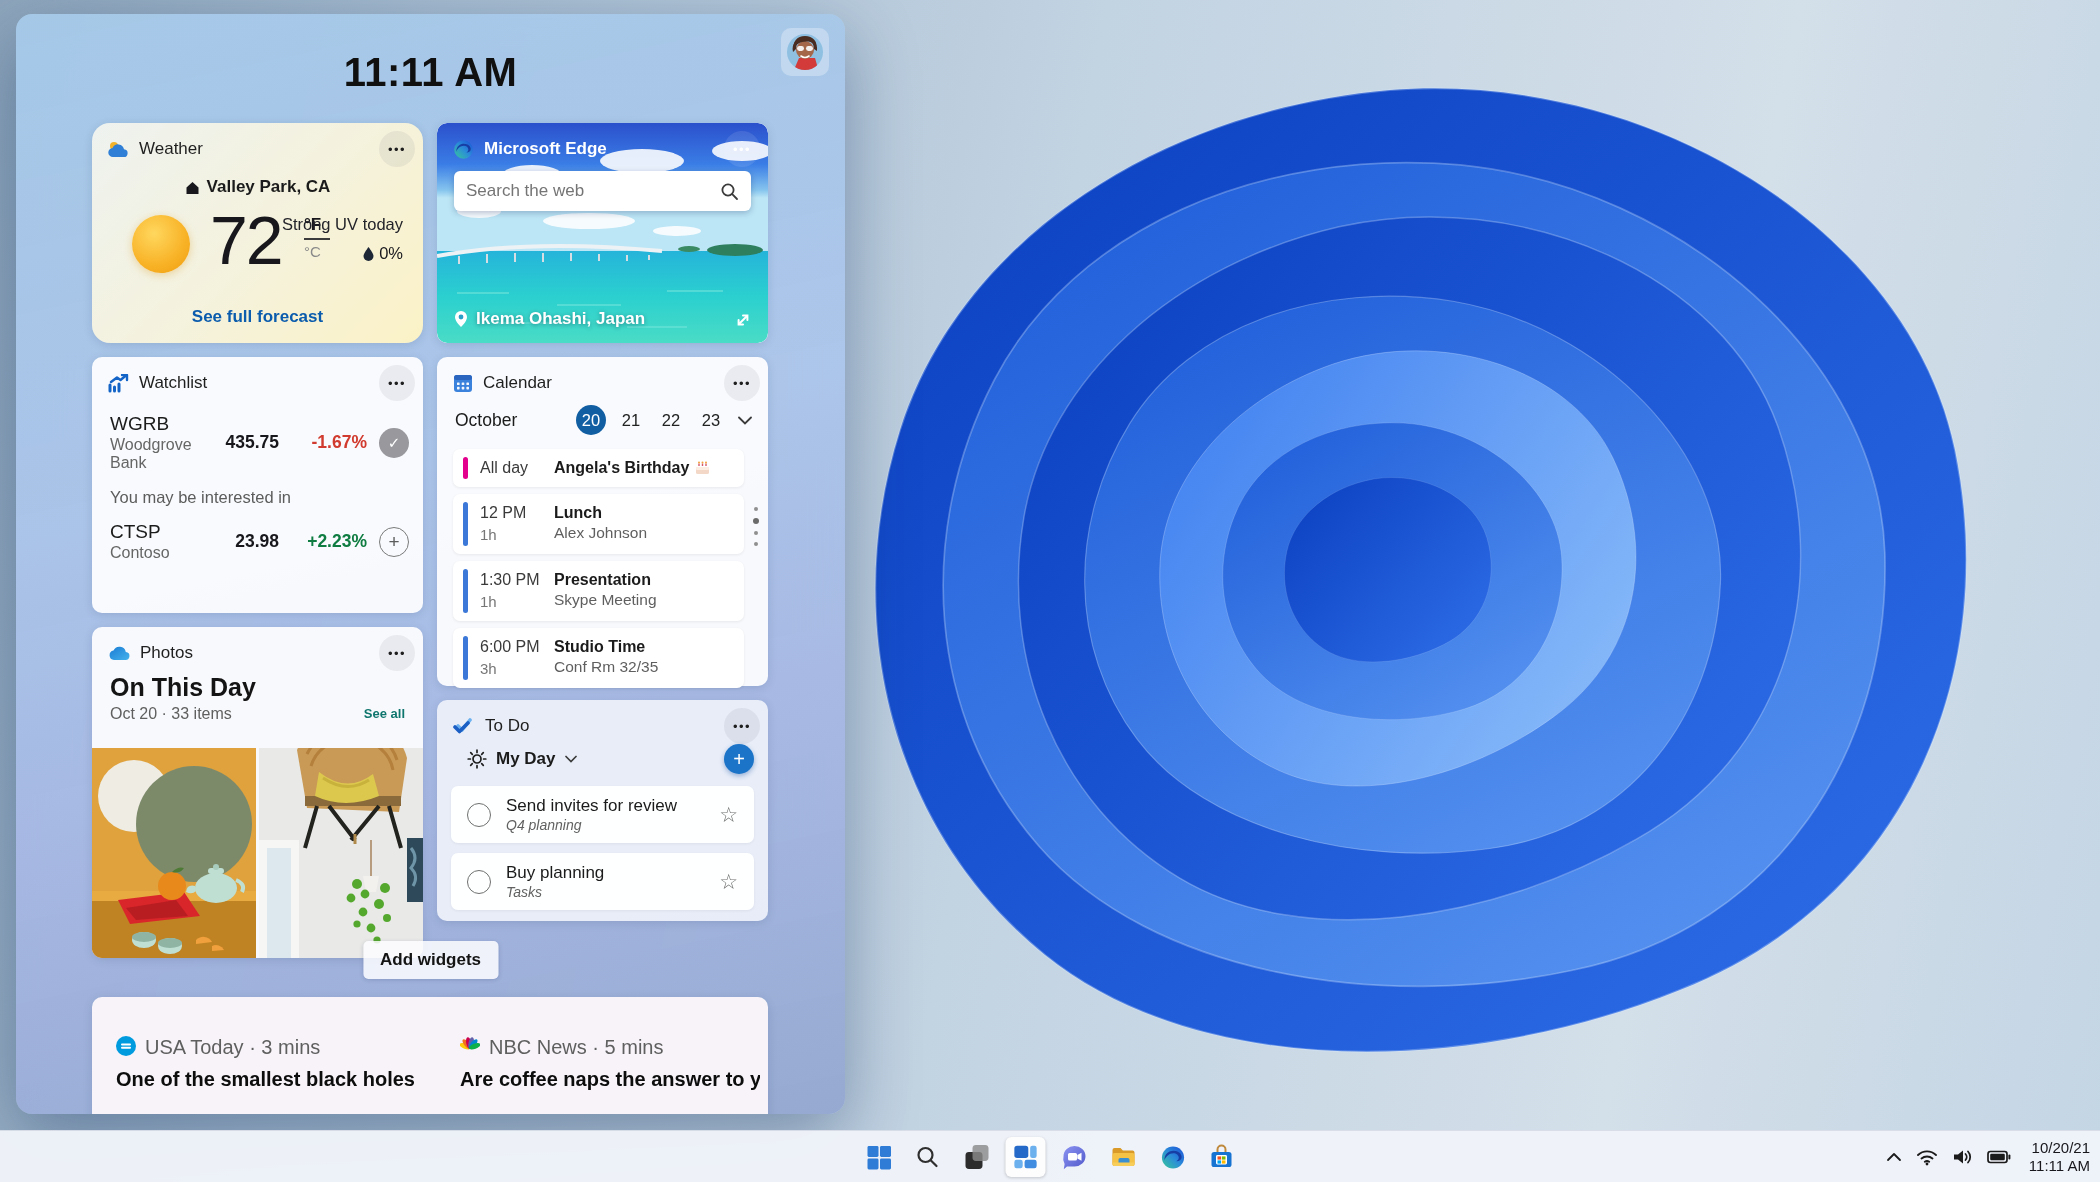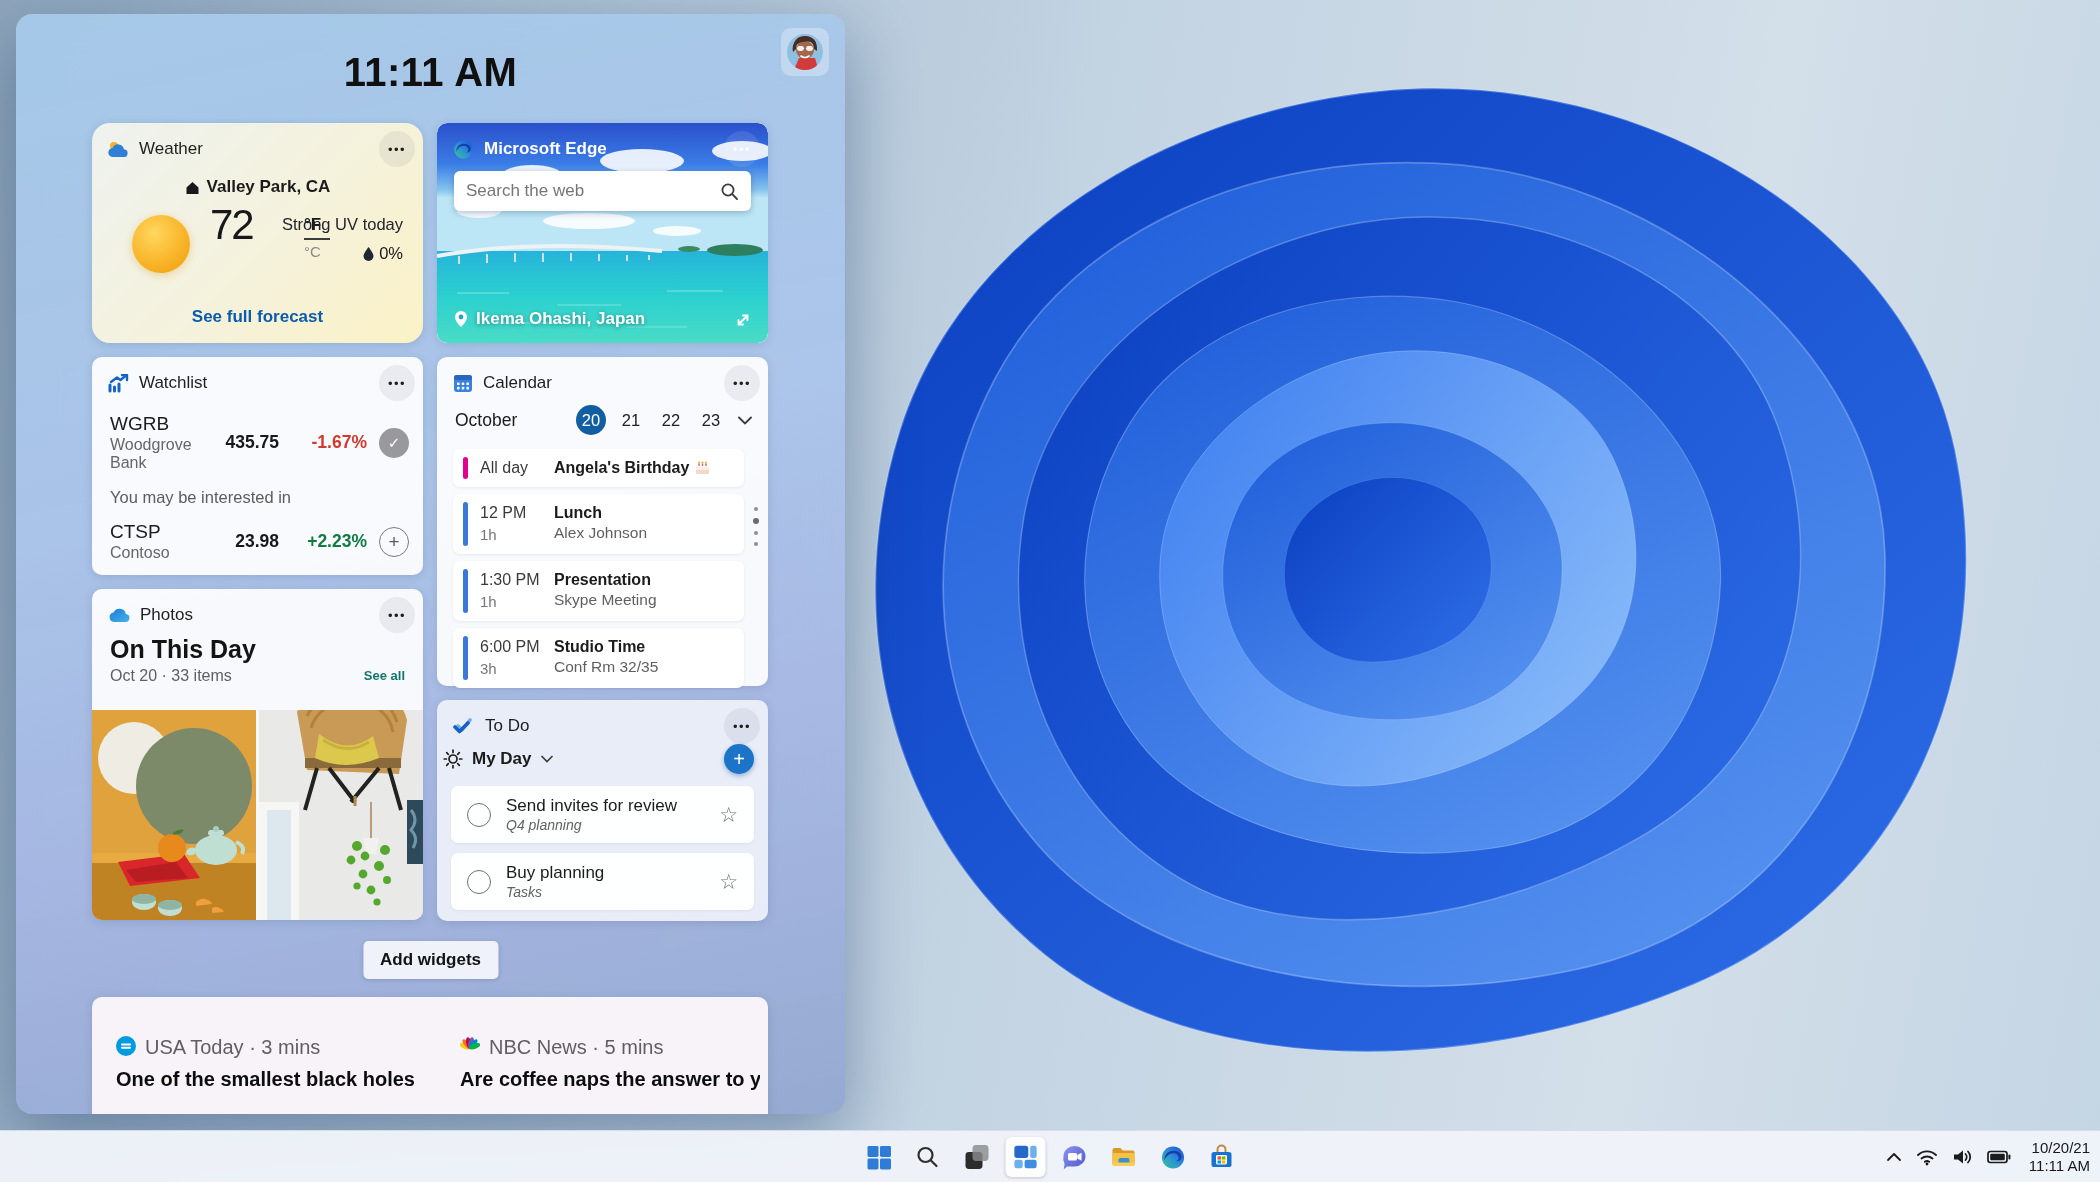--- a/index.html
+++ b/index.html
@@ -34,21 +34,21 @@
     font-size:13px; letter-spacing:1.5px; color:#1f1f1f; cursor:pointer; }
 
   
   .weather-card { height:220px;
     background:linear-gradient(135deg,#eef2ef 0%,#f5f2dc 55%,#fbf2c6 100%);border-radius:18px; }
   .weather-location { position:absolute; top:54px; left:0; right:0; display:flex;
     justify-content:center; align-items:center; gap:7px; font-size:17px; font-weight:700; }
   .weather-sun { position:absolute; left:40px; top:92px; width:58px; height:58px; border-radius:50%;
     background:radial-gradient(circle at 38% 32%, #ffd75e 0%, #f8b226 60%, #ef9c0e 100%);
     box-shadow:0 2px 8px rgba(220,150,20,.35); }
-  .weather-temp { position:absolute; left:118px; top:78px; font-size:42px; font-weight:300;
+  .weather-temp { position:absolute; left:118px; top:78px; font-size:68px; font-weight:300;
     letter-spacing:-2px; color:#17171c; }
   .weather-units { position:absolute; left:212px; top:92px; width:30px; text-align:left; }
   .unit-f { font-size:17px; font-weight:700; color:#17171c; }
   .unit-divider { width:26px; height:2px; background:#3c3c3c; margin:3px 0; }
   .unit-c { font-size:15px; color:#8a8a8a; }
   .weather-right { position:absolute; right:20px; top:92px; text-align:right; }
   .weather-condition { font-size:16.5px; color:#23232a; }
   .weather-precip { margin-top:10px; display:flex; justify-content:flex-end; align-items:center;
     gap:5px; font-size:16.5px; color:#17171c; }
   .weather-link { position:absolute; bottom:16px; left:0; right:0; text-align:center;
@@ -63,21 +63,21 @@
   .edge-search { position:absolute; left:17px; right:17px; top:48px; height:40px;
     background:#fff; border-radius:6px; display:flex; align-items:center; padding:0 12px;
     box-shadow:0 2px 6px rgba(0,20,80,.25); }
   .edge-search input { flex:1; border:none; outline:none; font-size:17px; color:#444;
     background:transparent; font-family:inherit; }
   .edge-caption { position:absolute; left:17px; bottom:14px; display:flex; align-items:center;
     gap:8px; font-size:17px; font-weight:600; color:#fff; text-shadow:0 1px 4px rgba(0,40,60,.45); }
   .edge-expand { position:absolute; right:16px; bottom:14px; cursor:pointer; }
 
   
-  .watchlist-card { height:218px; }
+  .watchlist-card { height:256px; }
   .stock-row { display:flex; align-items:center; padding:0 14px 0 18px; margin-top:14px; }
   .stock-id { flex:1; }
   .stock-symbol { font-size:19px; color:#1b1b1b; }
   .stock-company { font-size:16px; color:#666; margin-top:1px; }
   .stock-price { width:84px; text-align:right; font-size:17.5px; font-weight:700; color:#17171c; }
   .stock-change { width:88px; text-align:right; font-size:17.5px; font-weight:600; }
   .stock-change.down { color:#d13a2e; }
   .stock-change.up { color:#0f7c41; }
   .stock-action { width:30px; height:30px; margin-left:12px; border-radius:50%; display:flex;
     align-items:center; justify-content:center; cursor:pointer; }
@@ -116,21 +116,21 @@
   .photos-heading { display:flex; align-items:flex-end; padding:4px 18px 0 18px; }
   .photos-head-main { flex:1; }
   .photos-title-big { font-size:25px; font-weight:600; color:#141414; }
   .photos-sub { font-size:16px; color:#5f5f5f; margin-top:3px; }
   .photos-seeall { font-size:13px; font-weight:600; color:#0f766e; cursor:pointer; padding-bottom:2px; }
   .photo-grid { position:absolute; left:0; right:0; bottom:0; height:210px; display:flex; gap:3px; }
   .photo-grid svg { flex:1; height:100%; cursor:pointer; }
 
   
   .todo-card { height:221px; background:rgba(240,243,251,.90); }
-  .myday-row { display:flex; align-items:center; gap:9px; padding:0 14px 0 6px; margin-top:2px; }
+  .myday-row { display:flex; align-items:center; gap:9px; padding:0 14px 0 30px; margin-top:2px; }
   .myday-label { font-size:17px; font-weight:600; color:#1b1b1b; }
   .myday-add { margin-left:auto; width:30px; height:30px; border-radius:50%; background:#1b74c8;
     color:#fff; font-size:20px; display:flex; align-items:center; justify-content:center;
     cursor:pointer; box-shadow:0 2px 5px rgba(20,80,160,.4); }
   .tasks { margin-top:12px; padding:0 14px; display:flex; flex-direction:column; gap:10px; }
   .task { background:rgba(255,255,255,.96); border-radius:7px; height:57px; display:flex;
     align-items:center; padding:0 16px; gap:15px; box-shadow:0 1px 3px rgba(0,0,0,.06); }
   .task-circle { width:24px; height:24px; border-radius:50%; border:1.7px solid #6f6f6f;
     cursor:pointer; flex:none; }
   .task-text { flex:1; }

